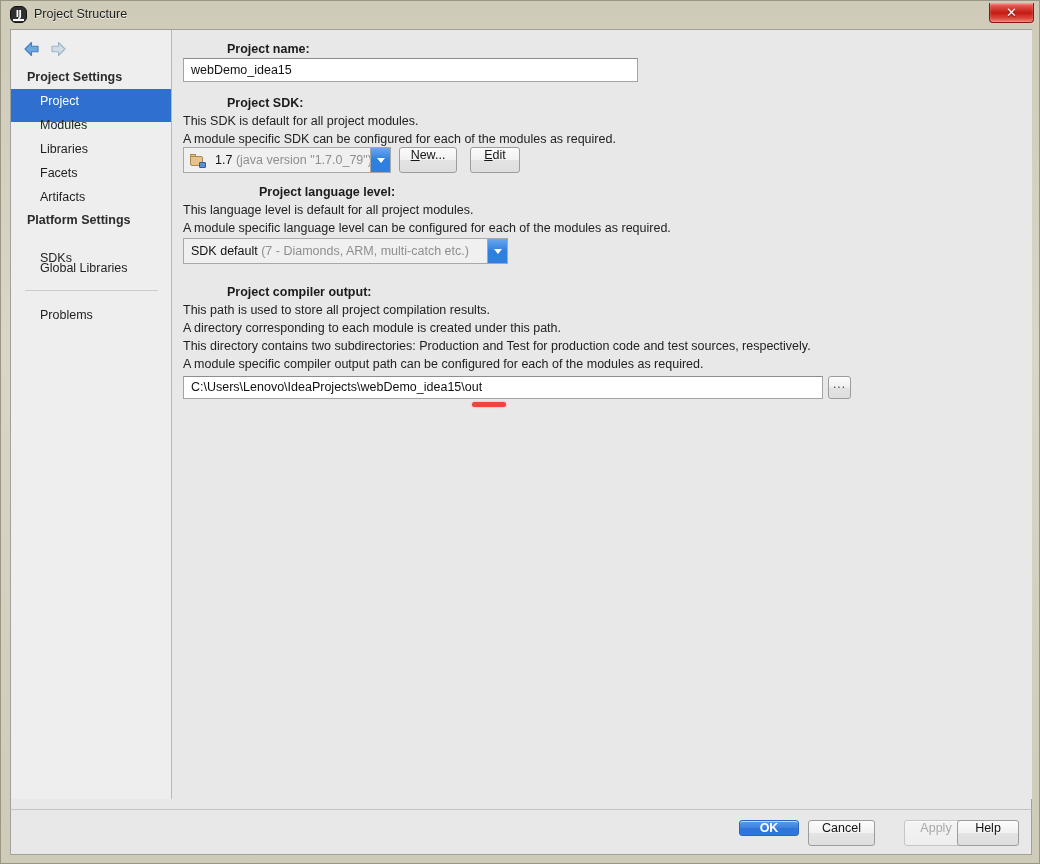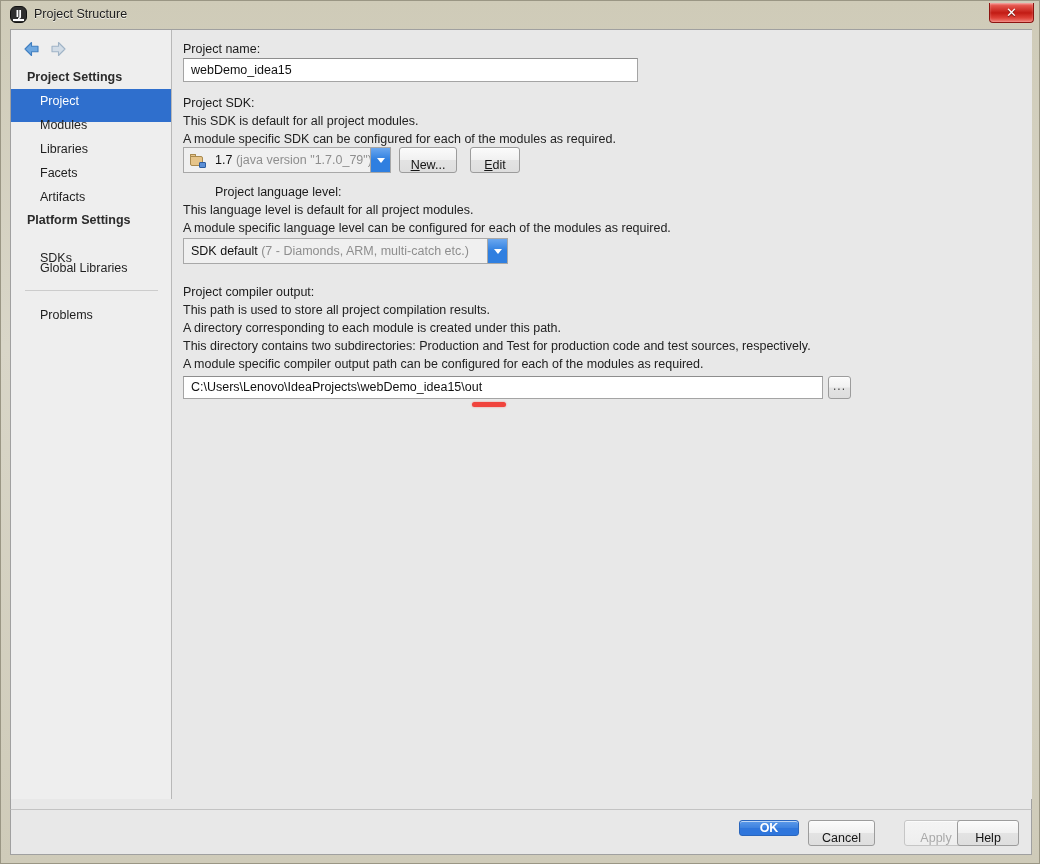--- a/index.html
+++ b/index.html
@@ -124,22 +124,23 @@
 
   
   #content {
     position: absolute; left: 162px; top: 0;
     width: 859px; height: 769px;
     background: #e8e8e8;
   }
 
   .lbl-bold {
     position: absolute;
-    font-size: 12.5px; font-weight: normal; color: #1b1b1b;
-    white-space: nowrap;
+    font-size: 12.5px; font-weight: bold; color: #1b1b1b;
+    white-space: nowrap;
+    margin-left: 44px;
   }
   .lbl {
     position: absolute;
     font-size: 12.5px; color: #222222;
     white-space: nowrap;
   }
 
   
   .text-input {
     position: absolute;
@@ -216,21 +217,21 @@
     border-radius: 1px;
   }
 
   
   .btn {
     position: absolute;
     background: linear-gradient(to bottom, #fbfbfb 0%, #f1f1f1 48%, #e3e3e3 52%, #dedede 100%);
     border: 1px solid #9c9c9c;
     border-radius: 3px;
     font-size: 12.5px; color: #151515;
-    display: flex; align-items: flex-end; justify-content: center;
+    display: flex; align-items: flex-start; justify-content: center;
     cursor: pointer;
     box-shadow: 0 1px 0 rgba(255,255,255,0.6) inset;
   }
   .btn .u { text-decoration: underline; }
   .btn.primary {
     background: linear-gradient(to bottom, #5b9aea 0%, #3f83e0 48%, #2f76dc 52%, #2f76dc 100%);
     border-color: #2a66bd;
     color: #ffffff;
     font-weight: bold;
   }

